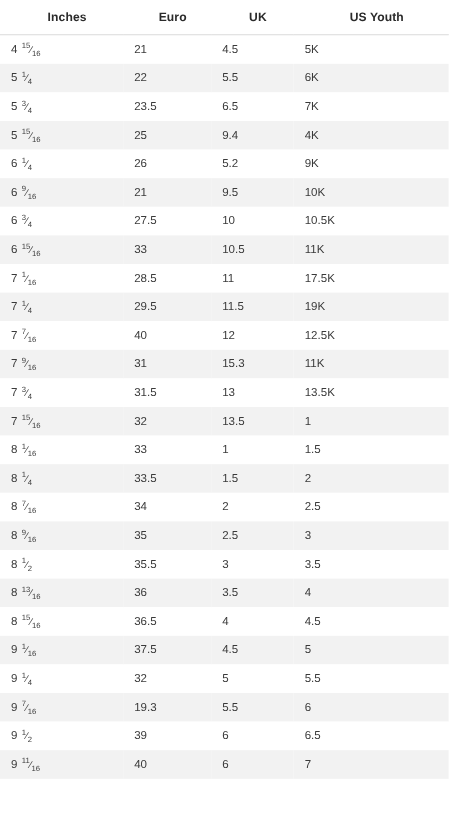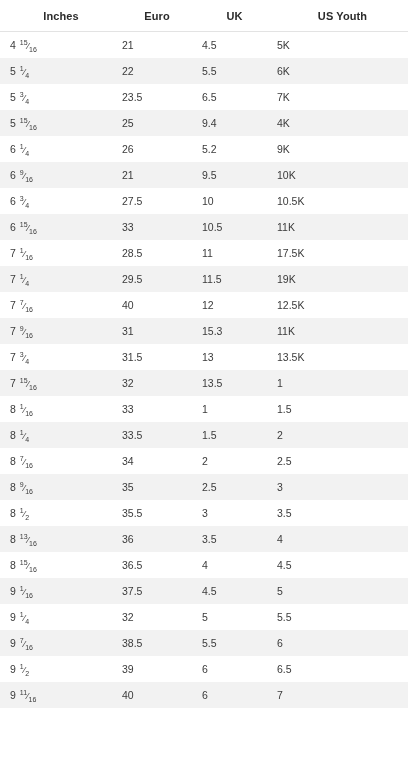--- a/index.html
+++ b/index.html
@@ -233,21 +233,21 @@
         <td>5</td>
       </tr>
       <tr class="row-odd">
         <td title="9 1/4"><span class="whole">9 </span><span class="frac"><span class="num">1</span><span class="sl">⁄</span><span class="den">4</span></span></td>
         <td>32</td>
         <td>5</td>
         <td>5.5</td>
       </tr>
       <tr class="row-even">
         <td title="9 7/16"><span class="whole">9 </span><span class="frac"><span class="num">7</span><span class="sl">⁄</span><span class="den">16</span></span></td>
-        <td>38.5</td>
+        <td>19.3</td>
         <td>5.5</td>
         <td>6</td>
       </tr>
       <tr class="row-odd">
         <td title="9 1/2"><span class="whole">9 </span><span class="frac"><span class="num">1</span><span class="sl">⁄</span><span class="den">2</span></span></td>
         <td>39</td>
         <td>6</td>
         <td>6.5</td>
       </tr>
       <tr class="row-even">

